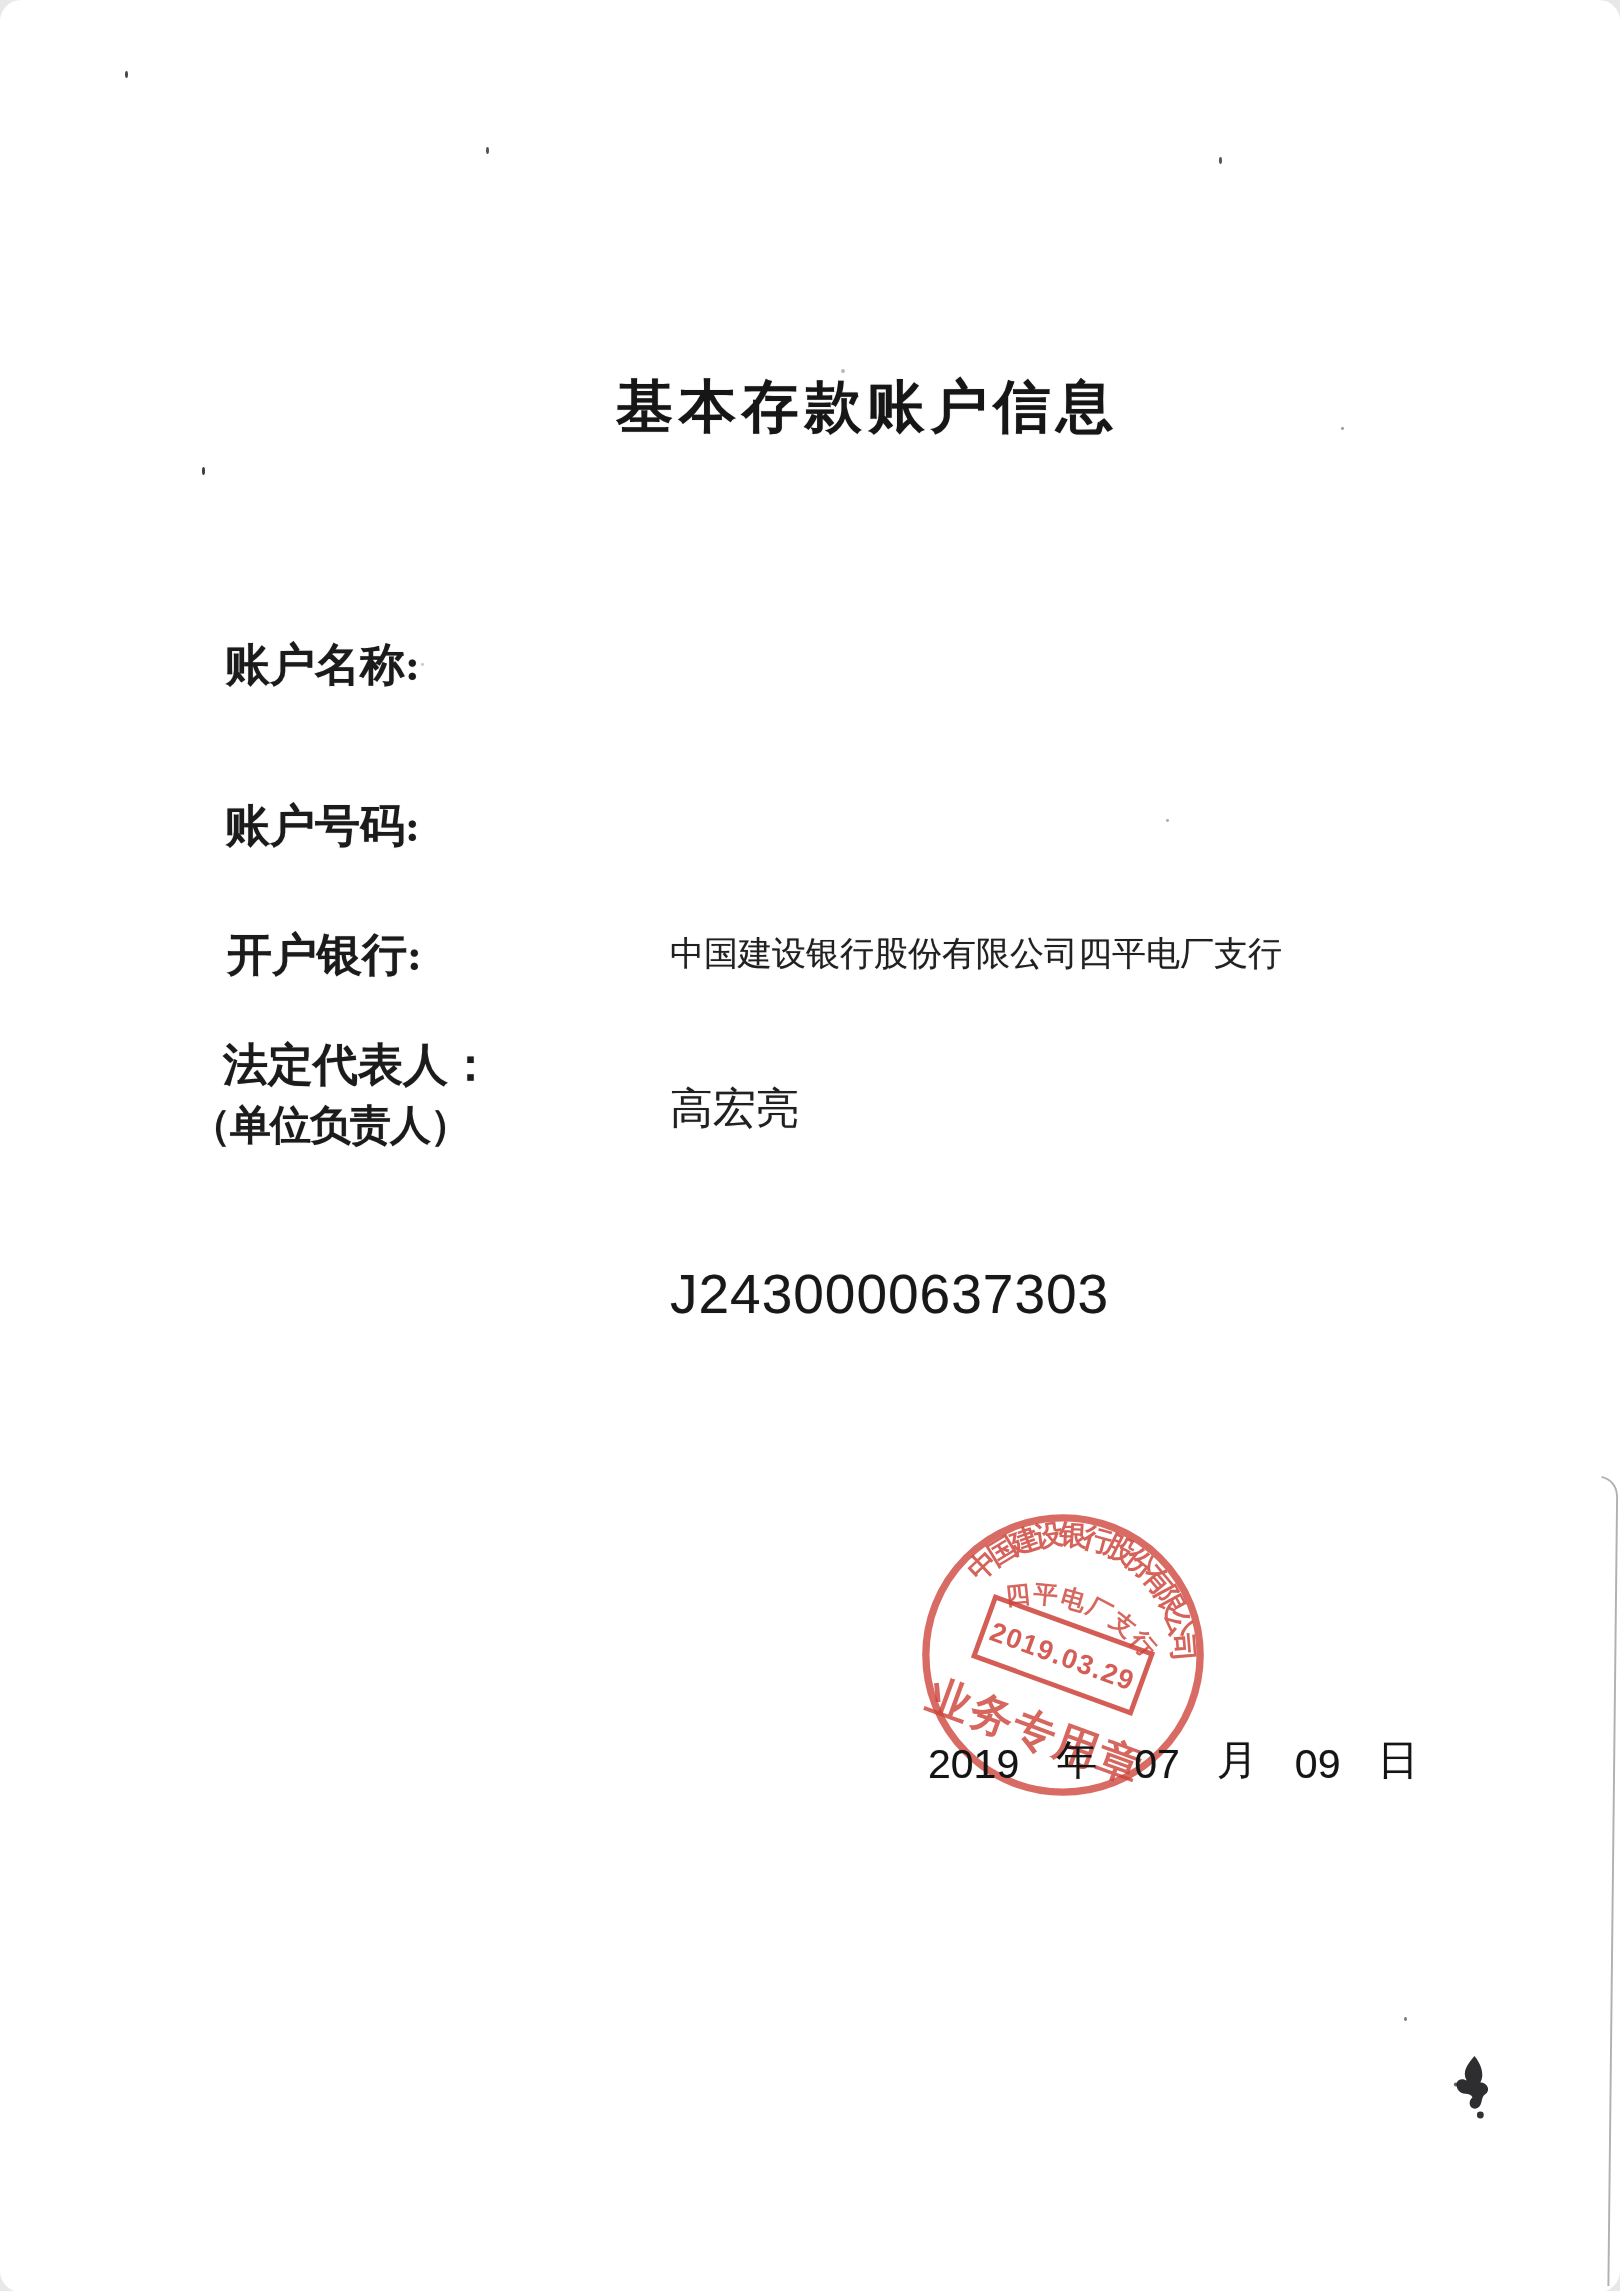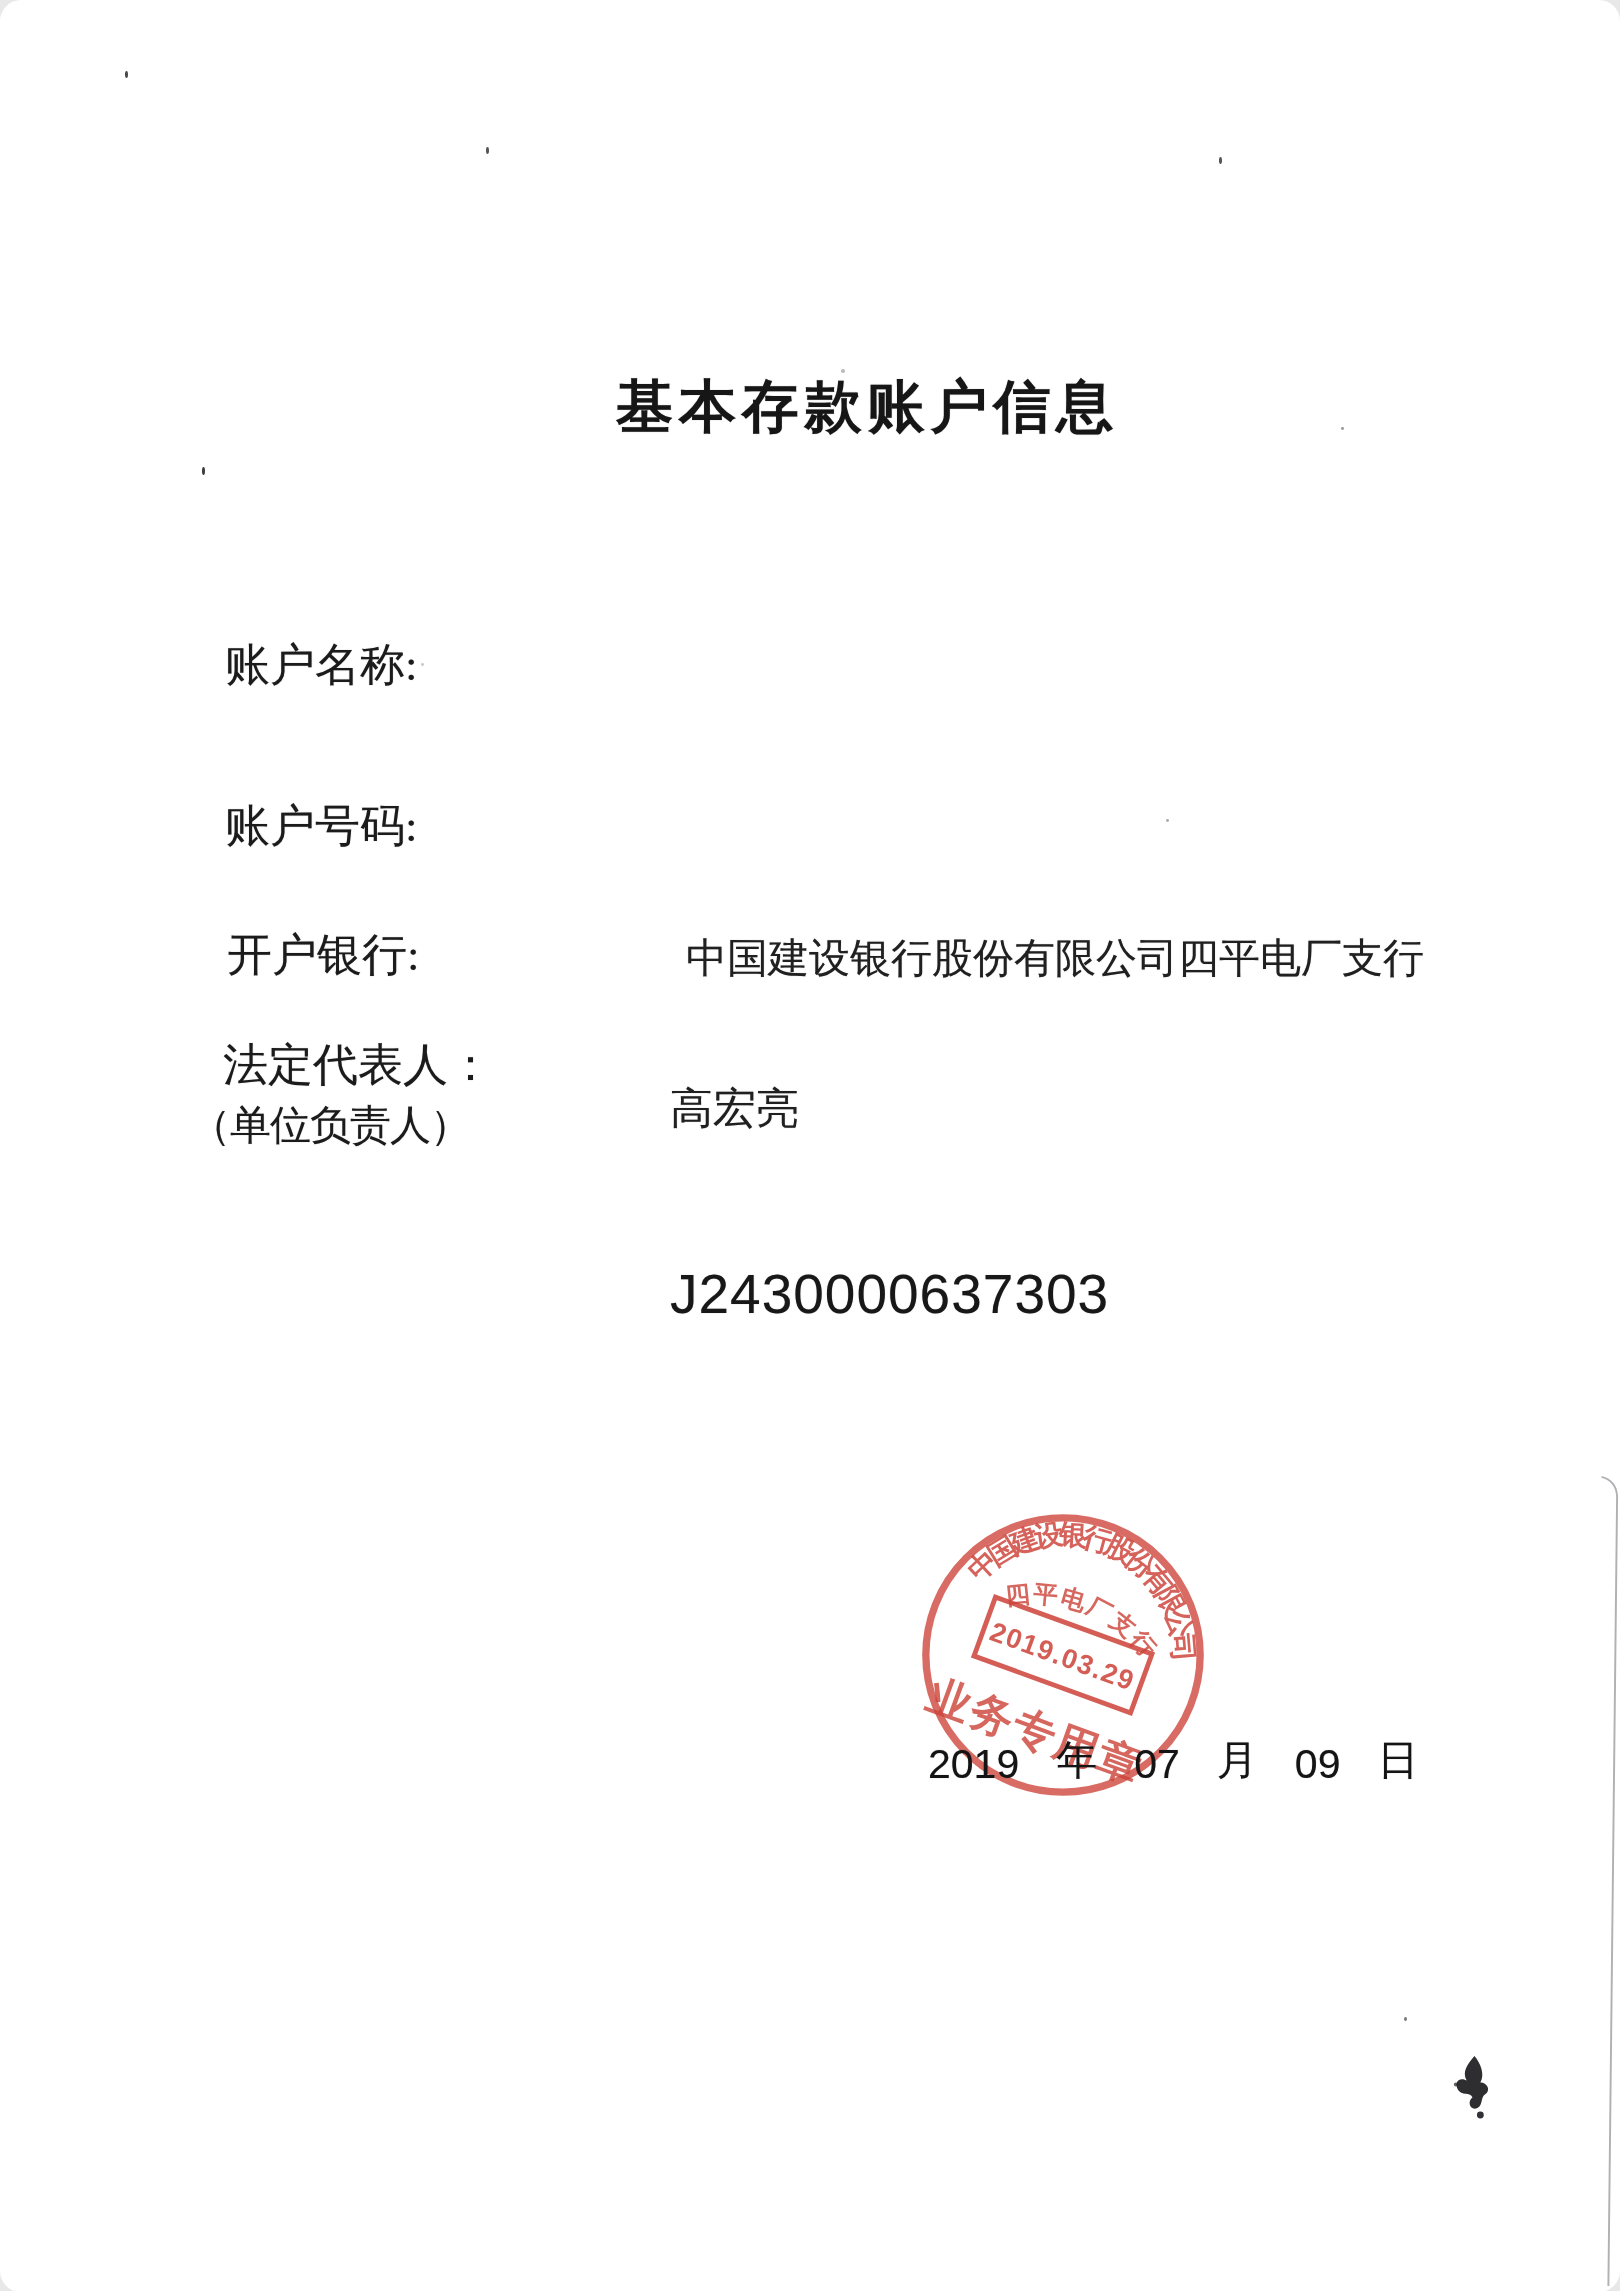--- a/index.html
+++ b/index.html
@@ -17,21 +17,21 @@
   .doc-title{
     font-size:57px;
     font-weight:700;
     letter-spacing:5.9px;
     color:#161616;
     text-shadow:0 0 1px rgba(0,0,0,.45);
     white-space:nowrap;
   }
   .field-label{
     font-size:45px;
-    font-weight:400;
+    font-weight:700;
     color:#1b1b1b;
     text-shadow:0 0 1px rgba(0,0,0,.4);
     white-space:nowrap;
   }
   .field-label.small{font-size:39px;}
   .field-label.mid{font-size:41px;letter-spacing:-1px;}
   .field-value{
     font-size:42px;
     font-weight:400;
     color:#202020;
@@ -65,21 +65,21 @@
 
 <div class="page">
 
   <div class="abs doc-title" style="left:616px;top:369px;">基本存款账户信息</div>
 
   <div class="abs field-label" style="left:225px;top:635px;">账户名称:</div>
 
   <div class="abs field-label" style="left:225px;top:796px;">账户号码:</div>
 
   <div class="abs field-label" style="left:227px;top:925px;">开户银行:</div>
-  <div class="abs field-value" style="left:686px;top:931px;font-size:41px;">中国建设银行股份有限公司四平电厂支行</div>
+  <div class="abs field-value" style="left:670px;top:931px;font-size:34px;">中国建设银行股份有限公司四平电厂支行</div>
 
   <div class="abs field-label mid" style="left:190px;top:1098px;">（单位负责人）</div>
   <div class="abs field-label" style="left:223px;top:1035px;">法定代表人：</div>
   <div class="abs field-value" style="left:670px;top:1080px;font-size:43px;">高宏亮</div>
 
   <div class="abs field-value num" style="left:670px;top:1262px;font-size:55px;">J2430000637303</div>
 
   <div class="abs stamp-wrap" style="left:919px;top:1511px;width:288px;height:288px;">
     <svg width="288" height="288" viewBox="0 0 294 294">
       <circle cx="147" cy="147" r="140" fill="none" stroke-width="7.5" opacity="0.78" stroke="#cd4238"></circle>

